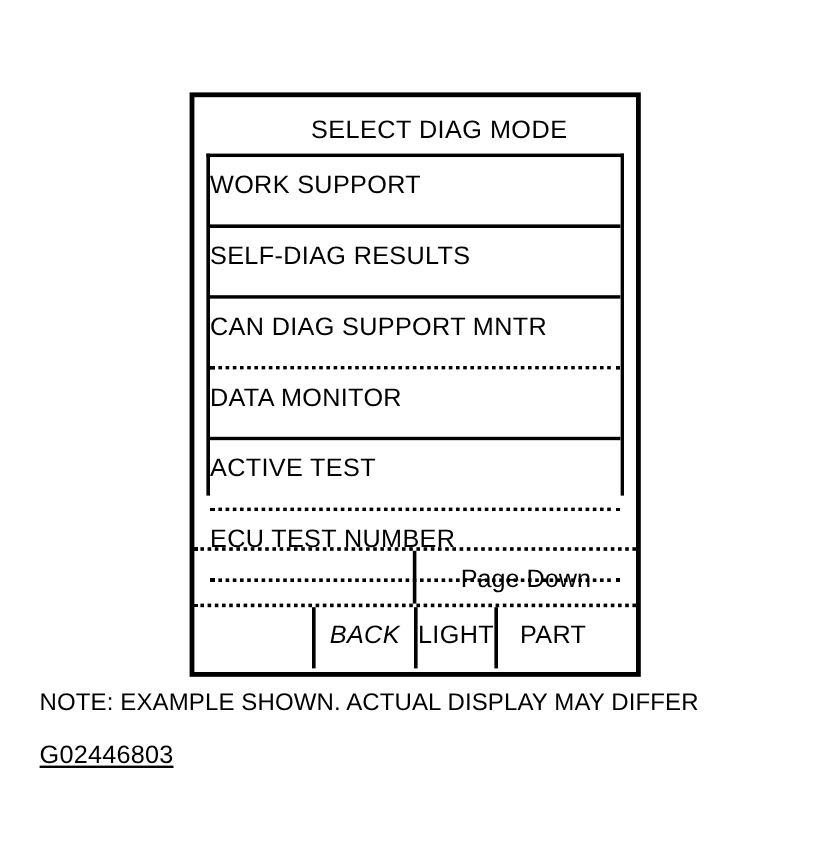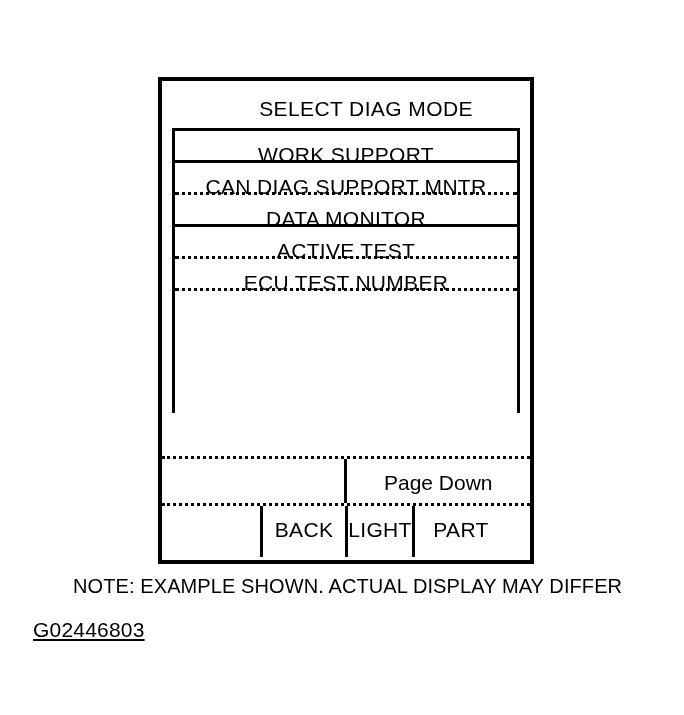--- a/index.html
+++ b/index.html
@@ -54,23 +54,23 @@
     height: 285px;
     box-sizing: border-box;
     border: 3px solid #000;
     border-bottom: none;
     background: #fff;
   }
 
   .menu-item {
     position: relative;
     box-sizing: border-box;
-    height: 32px;
+    height: 59px;
     line-height: 47.2px;
-    text-align: center;
+    text-align: left;
     font-size: 21px;
     letter-spacing: 0.3px;
     white-space: nowrap;
     background: #fff;
   }
   .menu-item.sep-solid {
     border-bottom: 3px solid #000;
   }
   .menu-item.sep-dotted {
     border-bottom: 3px dotted #000;
@@ -116,33 +116,32 @@
   #button-row .cell {
     box-sizing: border-box;
     height: 100%;
     line-height: 48px;
     text-align: center;
     font-size: 21px;
     letter-spacing: 0.3px;
     white-space: nowrap;
   }
   #button-row .cell-blank { width: 98px; }
-  #button-row .cell-back  { width: 85px; border-left: 3px solid #000; }
+  #button-row .cell-back  { width: 85px; border-left: 3px solid #000; font-style: italic; }
   #button-row .cell-light { width: 67px; border-left: 3px solid #000; }
   #button-row .cell-copy  { width: 95px; border-left: 3px solid #000; }
 
   
   #note-text {
     position: absolute;
     left: 33px;
     top: 575px;
     font-size: 20px;
     letter-spacing: 0.1px;
     white-space: nowrap;
-    margin-left: 40px;
   }
   #figure-id {
     position: absolute;
     left: 33px;
     top: 618px;
     font-size: 21px;
     letter-spacing: 0.2px;
     white-space: nowrap;
     text-decoration: underline;
   }
@@ -151,20 +150,21 @@
 <body>
 
 <div id="device-frame">
 
   <div id="screen-title">SELECT DIAG MODE</div>
 
   <div id="menu-list">
 
     <div class="menu-item sep-solid">WORK SUPPORT</div>
 
+    <div class="menu-item sep-solid">SELF-DIAG RESULTS</div>
 
     <div class="menu-item sep-dotted">CAN DIAG SUPPORT MNTR</div>
 
     <div class="menu-item sep-solid">DATA MONITOR</div>
 
     <div class="menu-item sep-dotted">ACTIVE TEST</div>
 
     <div class="menu-item">ECU TEST NUMBER</div>
 
   </div>

